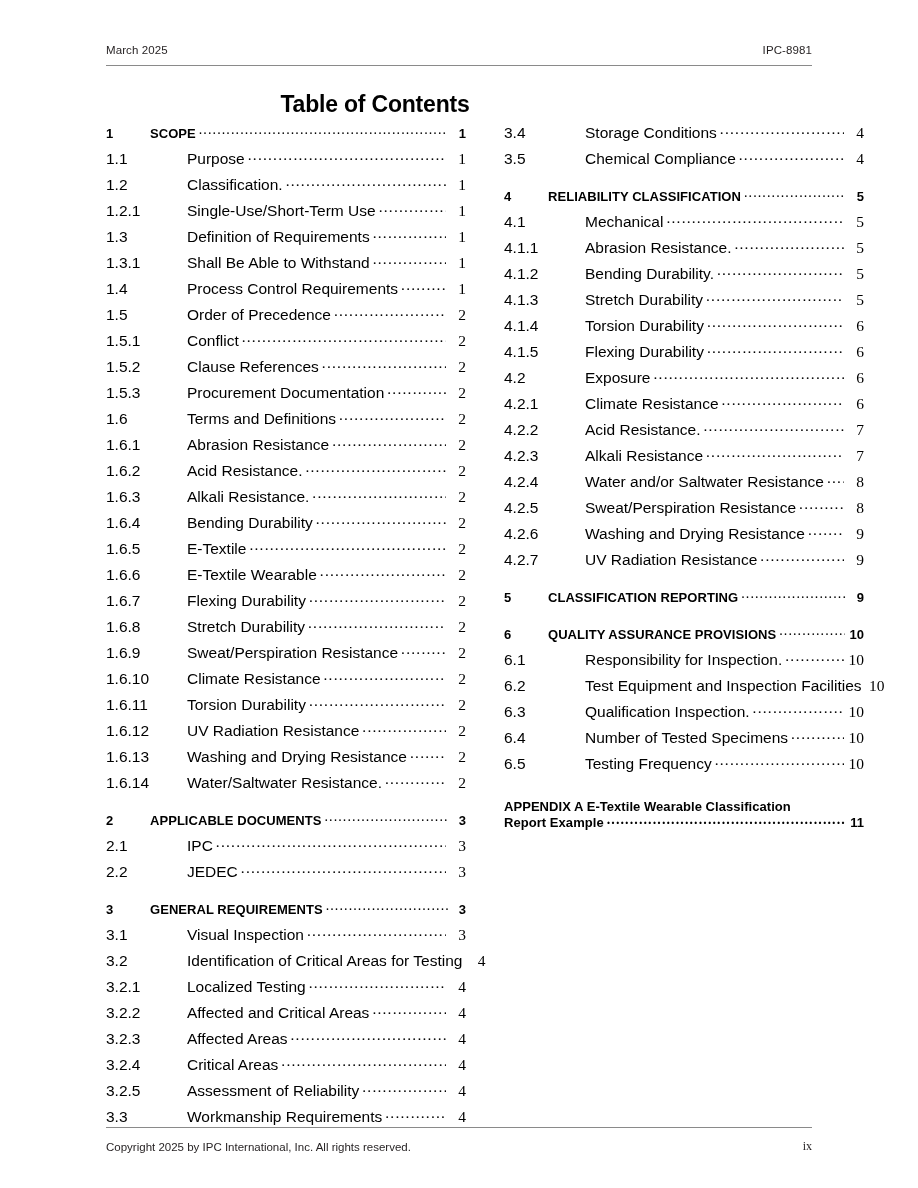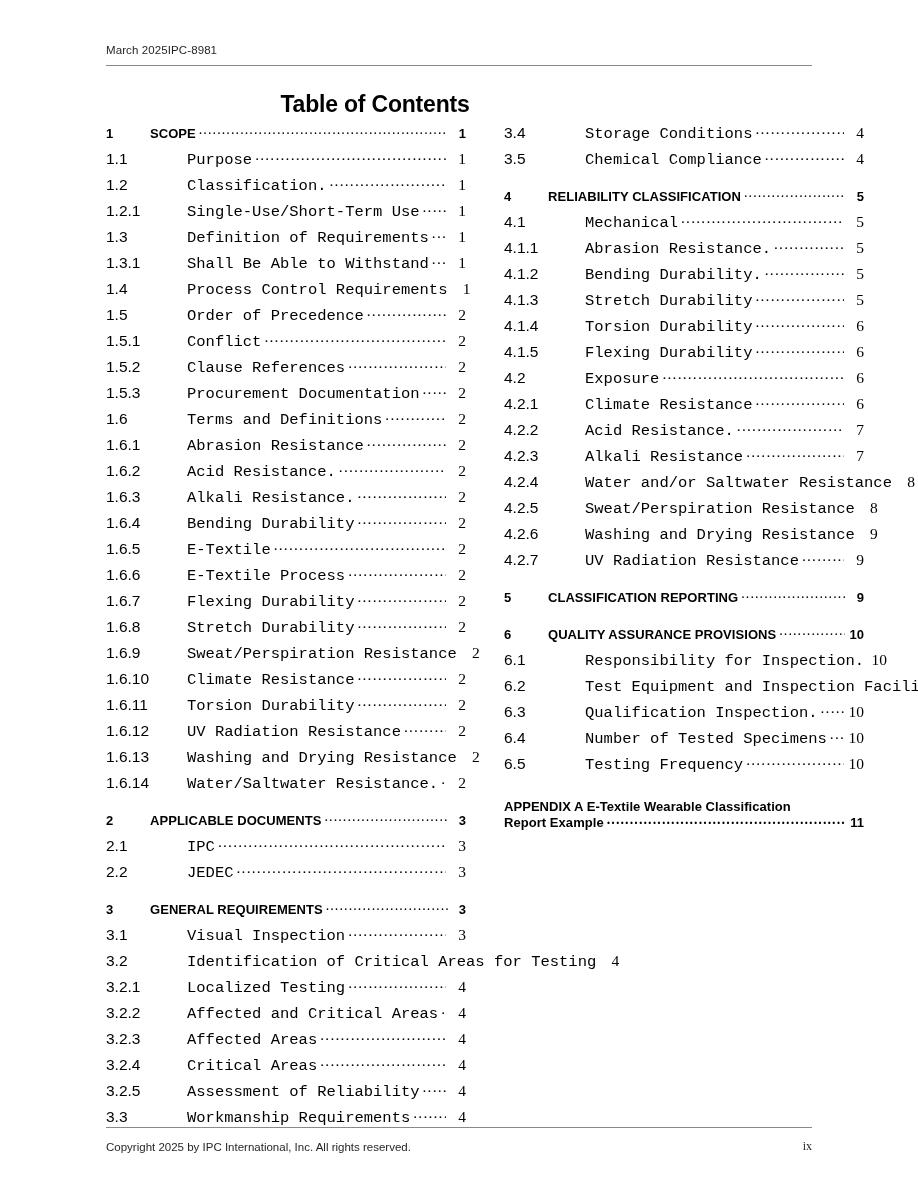--- a/index.html
+++ b/index.html
@@ -24,20 +24,21 @@
     height: 1188px;
   }
 
   
   .running-header {
     position: absolute;
     left: 106px;
     top: 44px;
     width: 706px;
     display: flex;
+    justify-content: space-between;
     align-items: baseline;
     font-family: "Liberation Sans", sans-serif;
     font-size: 11.5px;
     color: #231f20;
     letter-spacing: 0.1px;
   }
   .header-rule {
     position: absolute;
     left: 106px;
     top: 65px;
@@ -138,21 +139,21 @@
     letter-spacing: 1.1px;
   }
   .toc-row.lvl1 .pg { min-width: 14px; }
 
   
   .toc-row.sub .num {
     font-family: Liberation Sans, sans-serif;
     width: 81px;
   }
   .toc-row.sub .title {
-    font-family: Liberation Mono, monospace;
+    font-family: Liberation Sans, sans-serif;
   }
   .toc-row.sub .pg {
     font-family: "Liberation Serif", serif;
   }
 
   
   .appendix {
     margin-top: 18px;
     font-family: "Liberation Sans", sans-serif;
     font-weight: bold;
@@ -318,21 +319,21 @@
           <span class="pg">2</span>
         </div>
         <div class="toc-row sub">
           <span class="num">1.6.5</span>
           <span class="title">E-Textile</span>
           <span class="leader"></span>
           <span class="pg">2</span>
         </div>
         <div class="toc-row sub">
           <span class="num">1.6.6</span>
-          <span class="title">E-Textile Process</span>
+          <span class="title">E-Textile Wearable</span>
           <span class="leader"></span>
           <span class="pg">2</span>
         </div>
         <div class="toc-row sub">
           <span class="num">1.6.7</span>
           <span class="title">Flexing Durability </span>
           <span class="leader"></span>
           <span class="pg">2</span>
         </div>
         <div class="toc-row sub">

